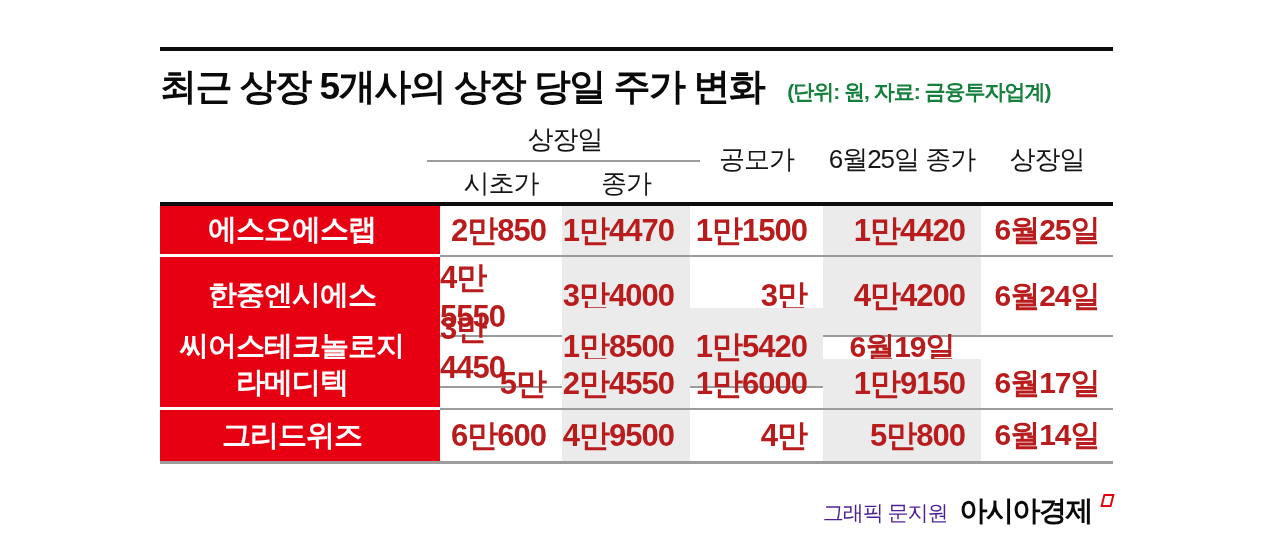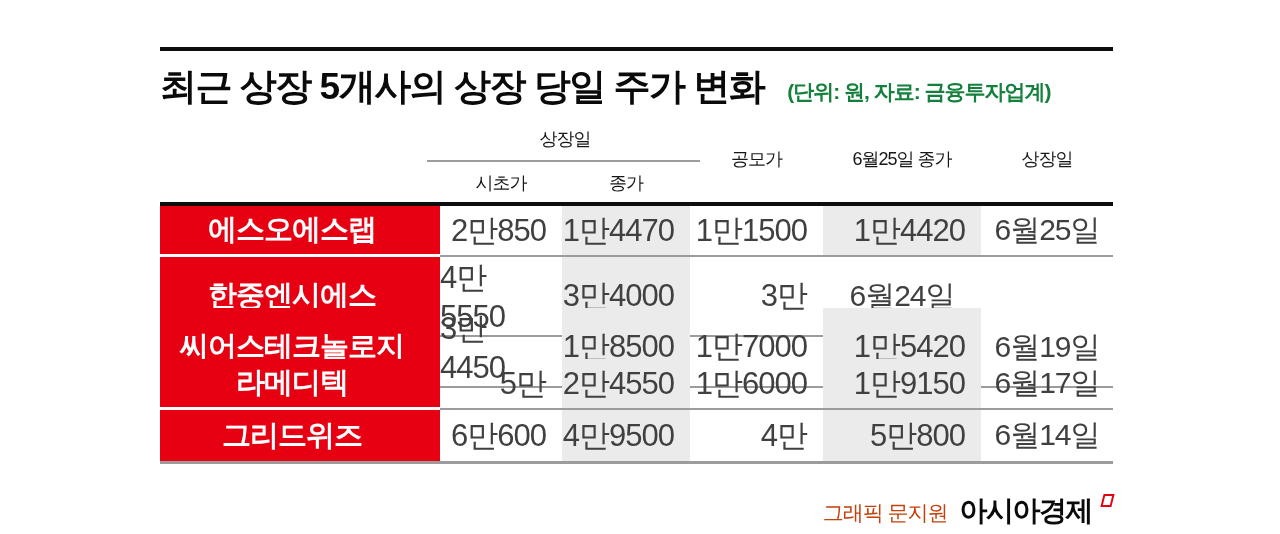--- a/index.html
+++ b/index.html
@@ -41,21 +41,21 @@
     font-weight: 600;
     letter-spacing: -1px;
     color: #15803d;
   }
 
   
   .thead {
     position: absolute;
     left: 160px; top: 120px;
     width: 953px; height: 82px;
-    font-size: 18px;
+    font-size: 26px;
     font-weight: 500;
     letter-spacing: -1px;
     color: #161616;
   }
   .thead .h { position: absolute; text-align: center; line-height: 30px; }
   .h-group   { left: 280px; top: 4px;  width: 250px; }
   .h-group-line {
     position: absolute;
     left: 267px; top: 40px;
     width: 273px; height: 2px;
@@ -79,23 +79,23 @@
     display: grid;
     grid-template-columns: 280px 122px 128px 133px 158px 132px;
     height: 51px;
   }
   .cell {
     display: flex;
     align-items: center;
     justify-content: flex-end;
     padding-right: 16px;
     font-size: 31px;
-    font-weight: 400;
-    letter-spacing: -1px;
-    color: #404040;
+    font-weight: 700;
+    letter-spacing: -1px;
+    color: #b91c1c;
     border-bottom: 2px solid #9c9c9c;
   }
   .row:last-child .cell { border-bottom: none; }
   .c-name {
     background: #e60012;
     color: #fff;
     justify-content: center;
     padding-right: 16px;
     font-size: 29px;
     font-weight: 700;
@@ -115,21 +115,21 @@
     right: 167px; top: 492px;
     display: flex;
     align-items: baseline;
     gap: 12px;
     white-space: nowrap;
   }
   .credit-byline {
     font-size: 21px;
     font-weight: 500;
     letter-spacing: -1px;
-    color: #c2410c;
+    color: #4c1d95;
   }
   .credit-brand {
     font-size: 28px;
     font-weight: 900;
     letter-spacing: -1.5px;
     color: #0a0a0a;
     text-align: right;
   }
   .brand-mark {
     width: 11px; height: 13px;
@@ -171,28 +171,28 @@
       <div class="cell">1만1500</div>
       <div class="cell c-shade">1만4420</div>
       <div class="cell c-date">6월25일</div>
     </div>
 
     <div class="row">
       <div class="cell c-name">한중엔시에스</div>
       <div class="cell">4만5550</div>
       <div class="cell c-shade">3만4000</div>
       <div class="cell">3만</div>
+      <div class="cell c-shade">4만4200</div>
       <div class="cell c-date">6월24일</div>
     </div>
 
     <div class="row">
       <div class="cell c-name">씨어스테크놀로지</div>
       <div class="cell">3만4450</div>
       <div class="cell c-shade">1만8500</div>
-      <div class="cell">1만7000</div>
       <div class="cell c-shade">1만5420</div>
       <div class="cell c-date">6월19일</div>
     </div>
 
     <div class="row">
       <div class="cell c-name">라메디텍</div>
       <div class="cell">5만</div>
       <div class="cell c-shade">2만4550</div>
       <div class="cell">1만6000</div>
       <div class="cell c-shade">1만9150</div>

